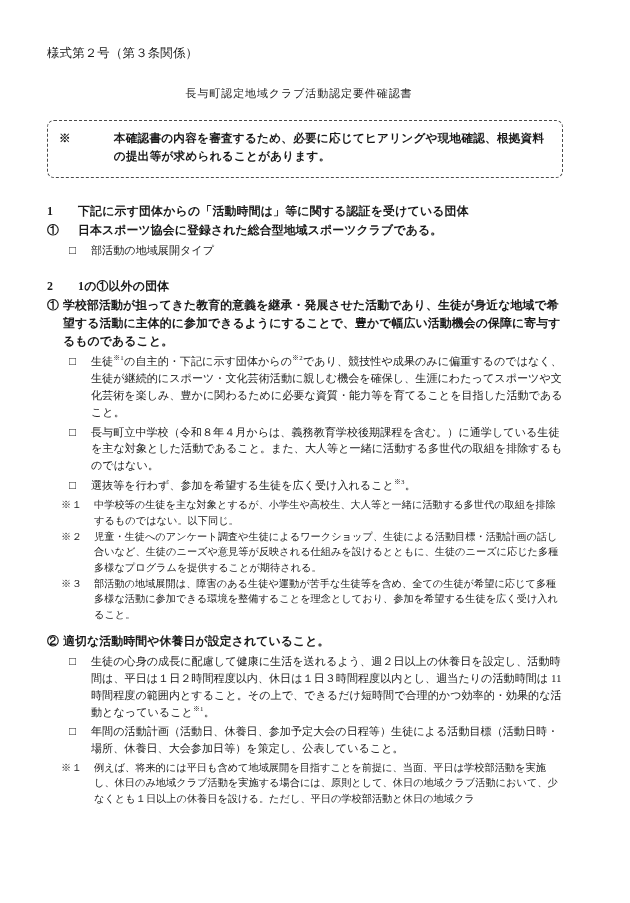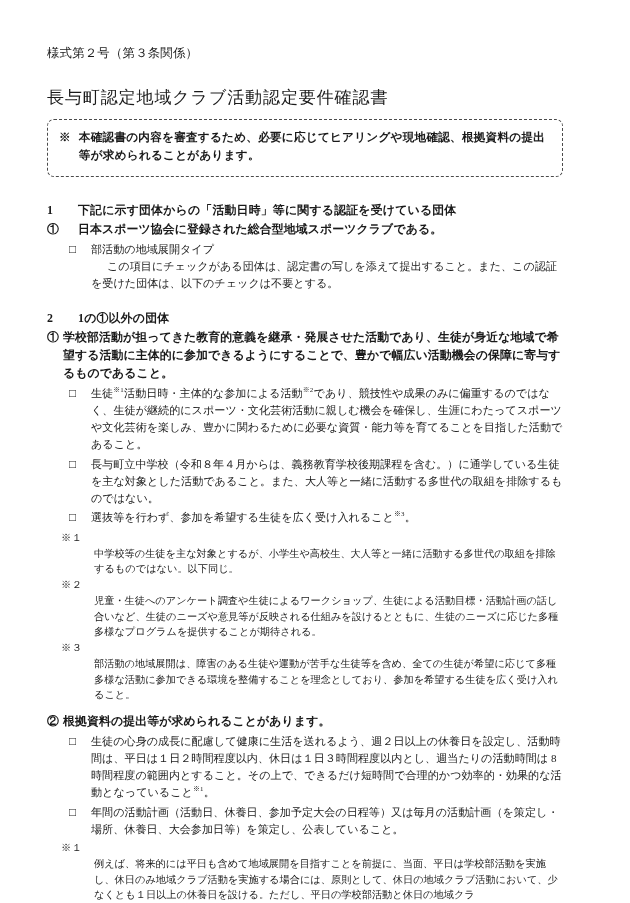--- a/index.html
+++ b/index.html
@@ -24,24 +24,24 @@
     padding: 44px 33px 0 47px;
   }
 
   
   .form-no {
     font-size: 12.4px;
     letter-spacing: 0.2px;
     margin: 0 0 22px 0;
   }
   .doc-title {
-    text-align: left;
-    font-size: 17px;
+    text-align: center;
+    font-size: 11px;
     letter-spacing: 0.9px;
-    margin: 0 0 8px 0;
+    margin: 0 0 18px 0;
     padding-right: 14px;
   }
 
   
   .notice {
     border: 1.4px dashed #4a4a4a;
     border-radius: 7px;
     padding: 9px 12px 10px 11px;
     margin: 0 2px 24px 0;
     font-weight: bold;
@@ -52,20 +52,21 @@
   .notice .nrow {
     display: flex;
     align-items: flex-start;
   }
   .notice .nmark {
     flex: 0 0 auto;
     padding-right: 8px;
   }
   .notice .ntext {
     flex: 1 1 auto;
+    margin-left: 35px;
   }
 
   
   .section { margin-bottom: 0; }
 
   .sec-head {
     font-weight: bold;
     font-size: 11.9px;
     letter-spacing: 0.2px;
     display: flex;
@@ -121,21 +122,21 @@
     font-size: 10.2px;
     line-height: 1.5;
     margin: 1px 0 1px 0;
     padding-left: 14px;
   }
   .fn .mark {
     flex: 0 0 auto;
     width: 33px;
     letter-spacing: 0.5px;
   }
-  .fn .body { flex: 1 1 auto; margin-top: 16px; }
+  .fn .body { flex: 1 1 auto; }
 
   sup.ref {
     font-size: 0.62em;
     vertical-align: super;
     line-height: 0;
     letter-spacing: 0.3px;
   }
 
   .gap-sm { height: 9px; }
   .gap-md { height: 14px; }
@@ -152,53 +153,52 @@
   <div class="notice">
     <div class="nrow">
       <span class="nmark">※</span>
       <span class="ntext">本確認書の内容を審査するため、必要に応じてヒアリングや現地確認、根拠資料の提出等が求められることがあります。</span>
     </div>
   </div>
 
   <div class="section">
     <div class="sec-head">
       <span class="num">1</span>
-      <span class="txt">下記に示す団体からの「活動日時」等に関する認証を受けている団体</span>
+      <span class="txt">下記に示す団体からの「活動時間は」等に関する認証を受けている団体</span>
     </div>
 
     <div class="item-head">
       <span class="num">①</span>
       <span class="txt">日本スポーツ協会に登録された総合型地域スポーツクラブである。</span>
     </div>
 
     <div class="chk">
       <span class="box">□</span>
       <span class="body">
         <span>部活動の地域展開タイプ</span>
-        <span class="ind">この項目にチェックがある団体は、認定書の写しを添えて提出すること。また、この認証を受けた団体は、以下のチェックは不要とする。</span>
       </span>
     </div>
   </div>
 
   <div class="gap-md"></div>
 
   <div class="section">
     <div class="sec-head">
       <span class="num">2</span>
       <span class="txt">1の①以外の団体</span>
     </div>
 
     <div class="item-head tight">
       <span class="num">①</span>
       <span class="txt">学校部活動が担ってきた教育的意義を継承・発展させた活動であり、生徒が身近な地域で希望する活動に主体的に参加できるようにすることで、豊かで幅広い活動機会の保障に寄与するものであること。</span>
     </div>
 
     <div class="chk">
       <span class="box">□</span>
-      <span class="body"><span>生徒</span><sup class="ref">※1</sup><span>活動日時・主体的な参加による活動</span><sup class="ref">※2</sup><span>であり、競技性や成果のみに偏重するのではなく、生徒が継続的にスポーツ・文化芸術活動に親しむ機会を確保し、生涯にわたってスポーツや文化芸術を楽しみ、豊かに関わるために必要な資質・能力等を育てることを目指した活動であること。</span></span>
+      <span class="body"><span>生徒</span><sup class="ref">※1</sup><span>の自主的・下記に示す団体からの</span><sup class="ref">※2</sup><span>であり、競技性や成果のみに偏重するのではなく、生徒が継続的にスポーツ・文化芸術活動に親しむ機会を確保し、生涯にわたってスポーツや文化芸術を楽しみ、豊かに関わるために必要な資質・能力等を育てることを目指した活動であること。</span></span>
     </div>
 
     <div class="chk">
       <span class="box">□</span>
       <span class="body">長与町立中学校（令和８年４月からは、義務教育学校後期課程を含む。）に通学している生徒を主な対象とした活動であること。また、大人等と一緒に活動する多世代の取組を排除するものではない。</span>
     </div>
 
     <div class="chk">
       <span class="box">□</span>
       <span class="body"><span>選抜等を行わず、参加を希望する生徒を広く受け入れること</span><sup class="ref">※3</sup><span>。</span></span>
@@ -214,31 +214,31 @@
     </div>
     <div class="fn">
       <span class="mark">※３</span>
       <span class="body">部活動の地域展開は、障害のある生徒や運動が苦手な生徒等を含め、全ての生徒が希望に応じて多種多様な活動に参加できる環境を整備することを理念としており、参加を希望する生徒を広く受け入れること。</span>
     </div>
 
     <div class="gap-sm"></div>
 
     <div class="item-head tight">
       <span class="num">②</span>
-      <span class="txt">根拠資料の提出等が求められることがあります。</span>
-    </div>
-
-    <div class="chk">
-      <span class="box">□</span>
-      <span class="body"><span>生徒の心身の成長に配慮して健康に生活を送れるよう、週２日以上の休養日を設定し、活動時間は、平日は１日２時間程度以内、休日は１日３時間程度以内とし、週当たりの活動時間は 8 時間程度の範囲内とすること。その上で、できるだけ短時間で合理的かつ効率的・効果的な活動となっていること</span><sup class="ref">※1</sup><span>。</span></span>
-    </div>
-
-    <div class="chk">
-      <span class="box">□</span>
-      <span class="body">年間の活動計画（活動日、休養日、参加予定大会の日程等）又は毎月の活動計画（を策定し・場所、休養日、大会参加日等）を策定し、公表していること。</span>
+      <span class="txt">適切な活動時間や休養日が設定されていること。</span>
+    </div>
+
+    <div class="chk">
+      <span class="box">□</span>
+      <span class="body"><span>生徒の心身の成長に配慮して健康に生活を送れるよう、週２日以上の休養日を設定し、活動時間は、平日は１日２時間程度以内、休日は１日３時間程度以内とし、週当たりの活動時間は 11 時間程度の範囲内とすること。その上で、できるだけ短時間で合理的かつ効率的・効果的な活動となっていること</span><sup class="ref">※1</sup><span>。</span></span>
+    </div>
+
+    <div class="chk">
+      <span class="box">□</span>
+      <span class="body">年間の活動計画（活動日、休養日、参加予定大会の日程等）生徒による活動目標（活動日時・場所、休養日、大会参加日等）を策定し、公表していること。</span>
     </div>
 
     <div class="fn">
       <span class="mark">※１</span>
       <span class="body">例えば、将来的には平日も含めて地域展開を目指すことを前提に、当面、平日は学校部活動を実施し、休日のみ地域クラブ活動を実施する場合には、原則として、休日の地域クラブ活動において、少なくとも１日以上の休養日を設ける。ただし、平日の学校部活動と休日の地域クラ</span>
     </div>
   </div>
 
 </div>
 

